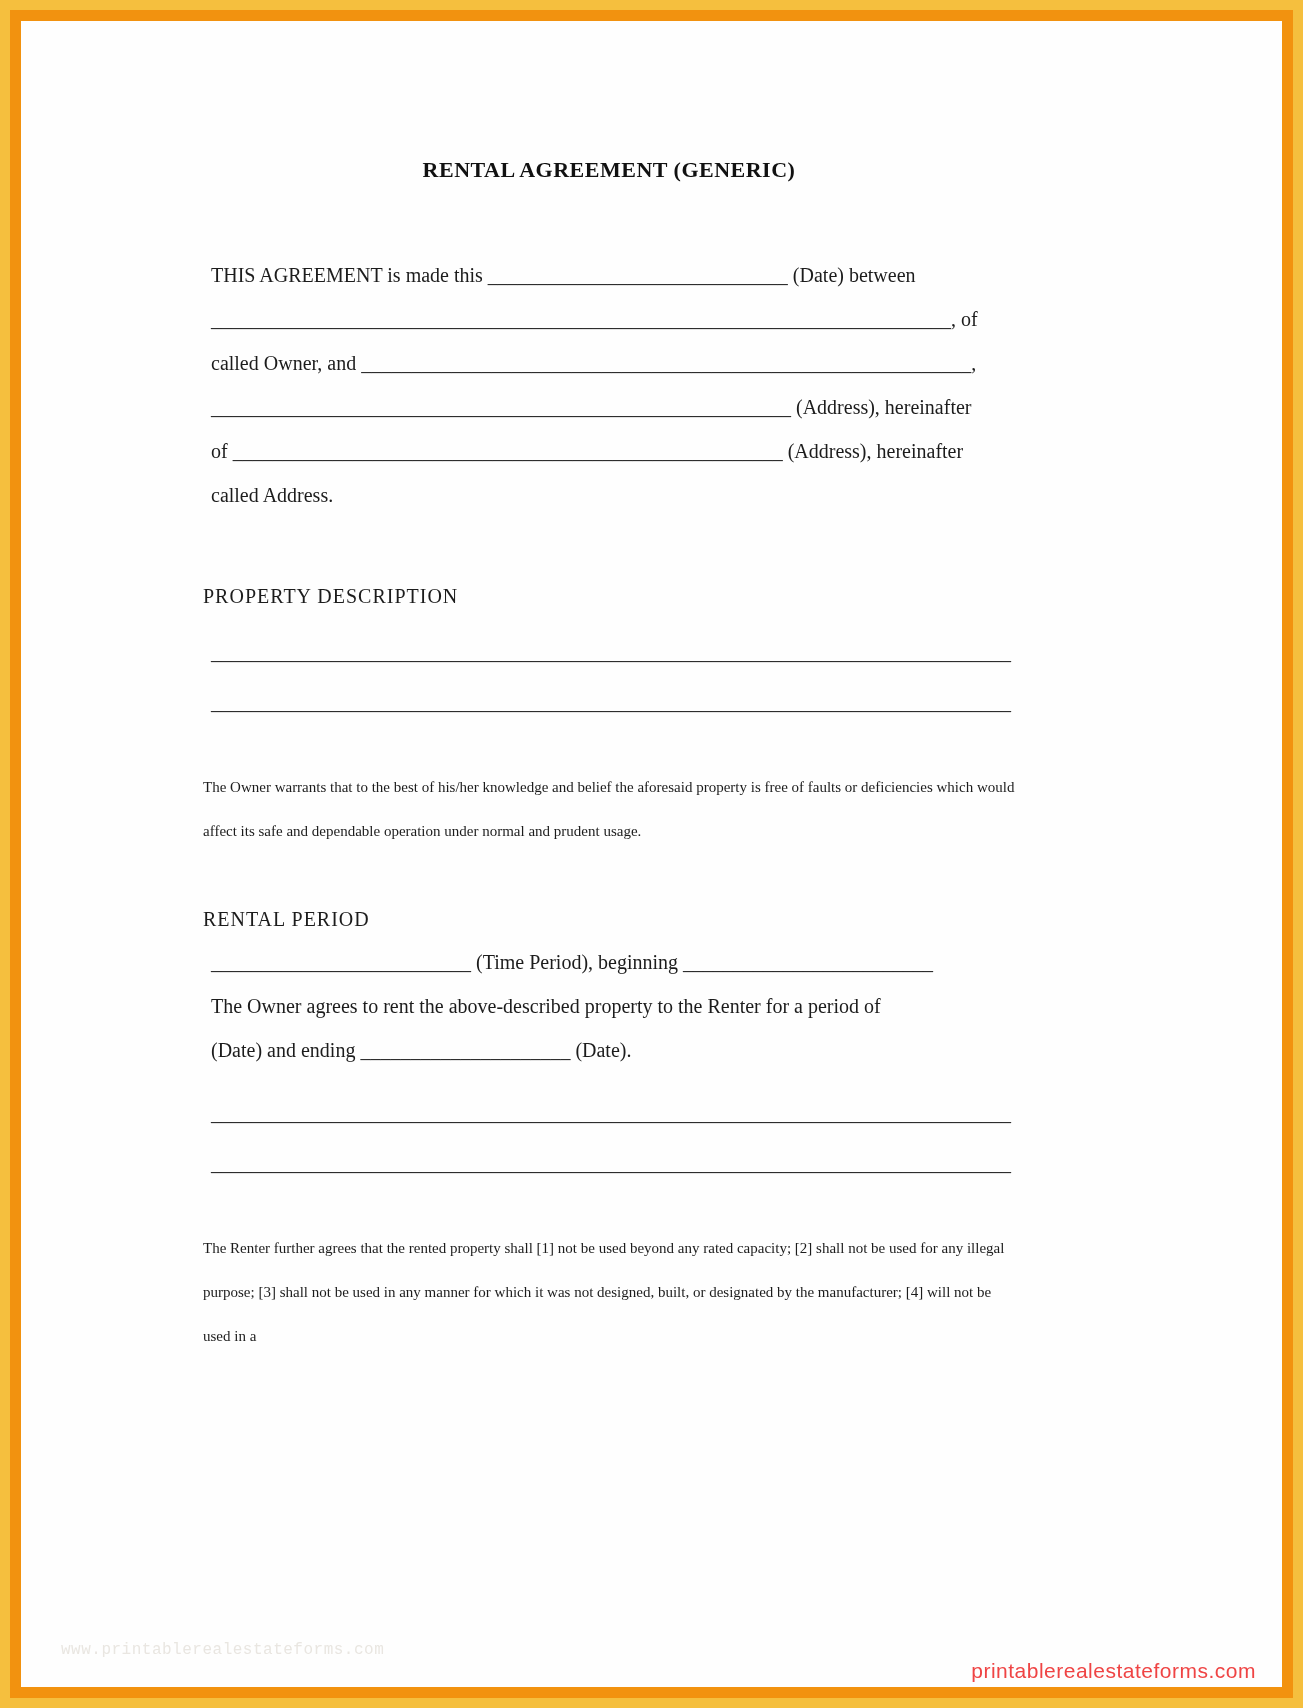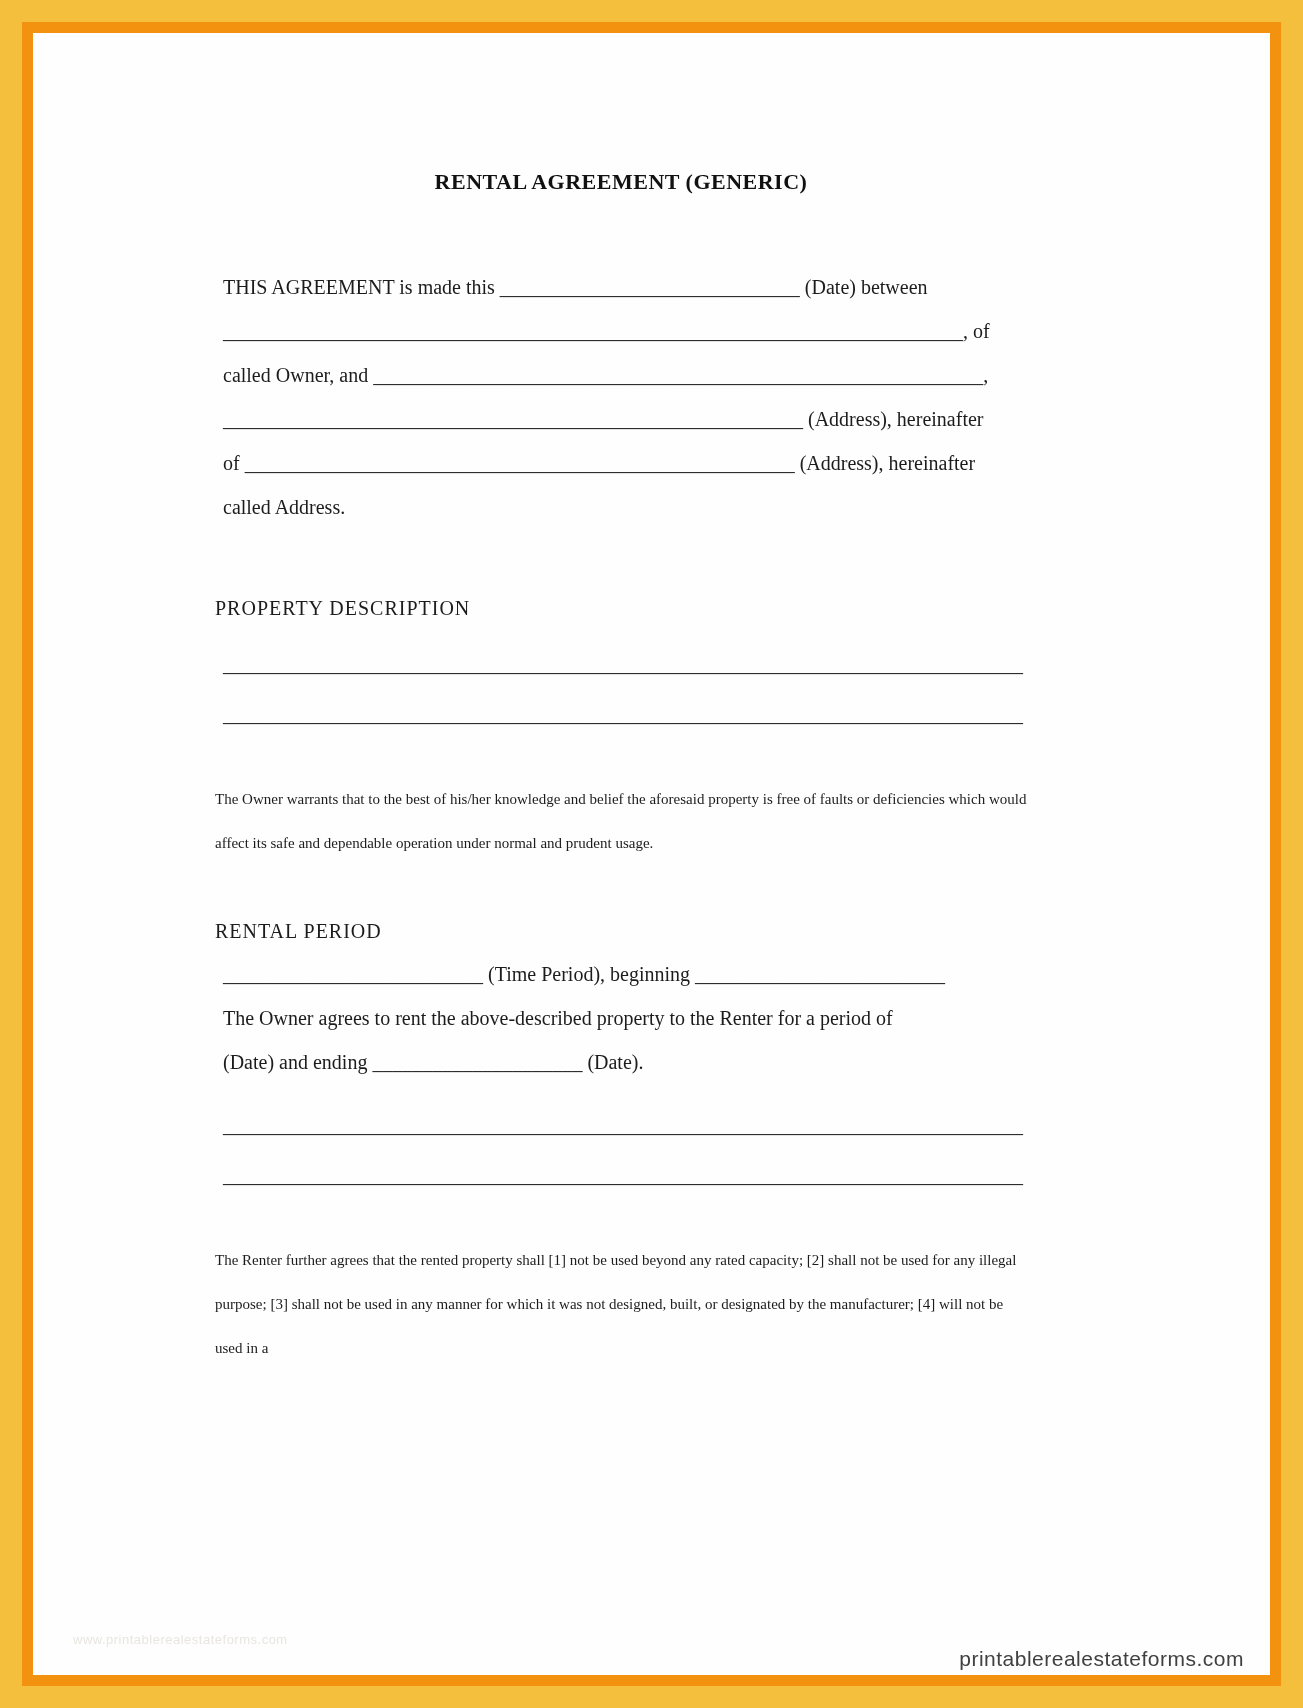--- a/index.html
+++ b/index.html
@@ -5,21 +5,21 @@
   * { box-sizing: border-box; }
   html, body { margin: 0; padding: 0; }
   body {
     width: 1303px; height: 1708px;
     font-family: "Liberation Serif", serif;
     background: #ffffff;
   }
   .frame-outer {
     width: 1303px; height: 1708px;
     background: #f5bf3e;            
-    padding: 22px;
+    padding: 10px;
   }
   .frame-inner {
     width: 100%; height: 100%;
     background: #f2920f;            
     padding: 11px;
   }
   .page {
     width: 100%; height: 100%;
     background: #fefefe;
     position: relative;
@@ -61,31 +61,31 @@
   .blank-block .line { line-height: 50px; }
   .para {
     margin: 38px 0 0 0;
     font-size: 15px;
     line-height: 44px;
   }
   .rental-lines { margin-top: 6px; }
   .watermark-left {
     position: absolute;
     left: 40px; bottom: 28px;
-    font-family: Liberation Sans, sans-serif;
-    font-size: 13px;
+    font-family: Liberation Mono, monospace;
+    font-size: 16px;
     color: #e9e6e1;
     letter-spacing: 0.5px;
   }
   .watermark-right {
     position: absolute;
     right: 26px; bottom: 4px;
     font-family: "Liberation Sans", sans-serif;
     font-size: 21px;
-    color: #404040;
+    color: #ef4444;
     letter-spacing: 0.5px;
   }
 </style>
 </head>
 <body>
 
 <div class="frame-outer">
   <div class="frame-inner">
     <div class="page">
 

